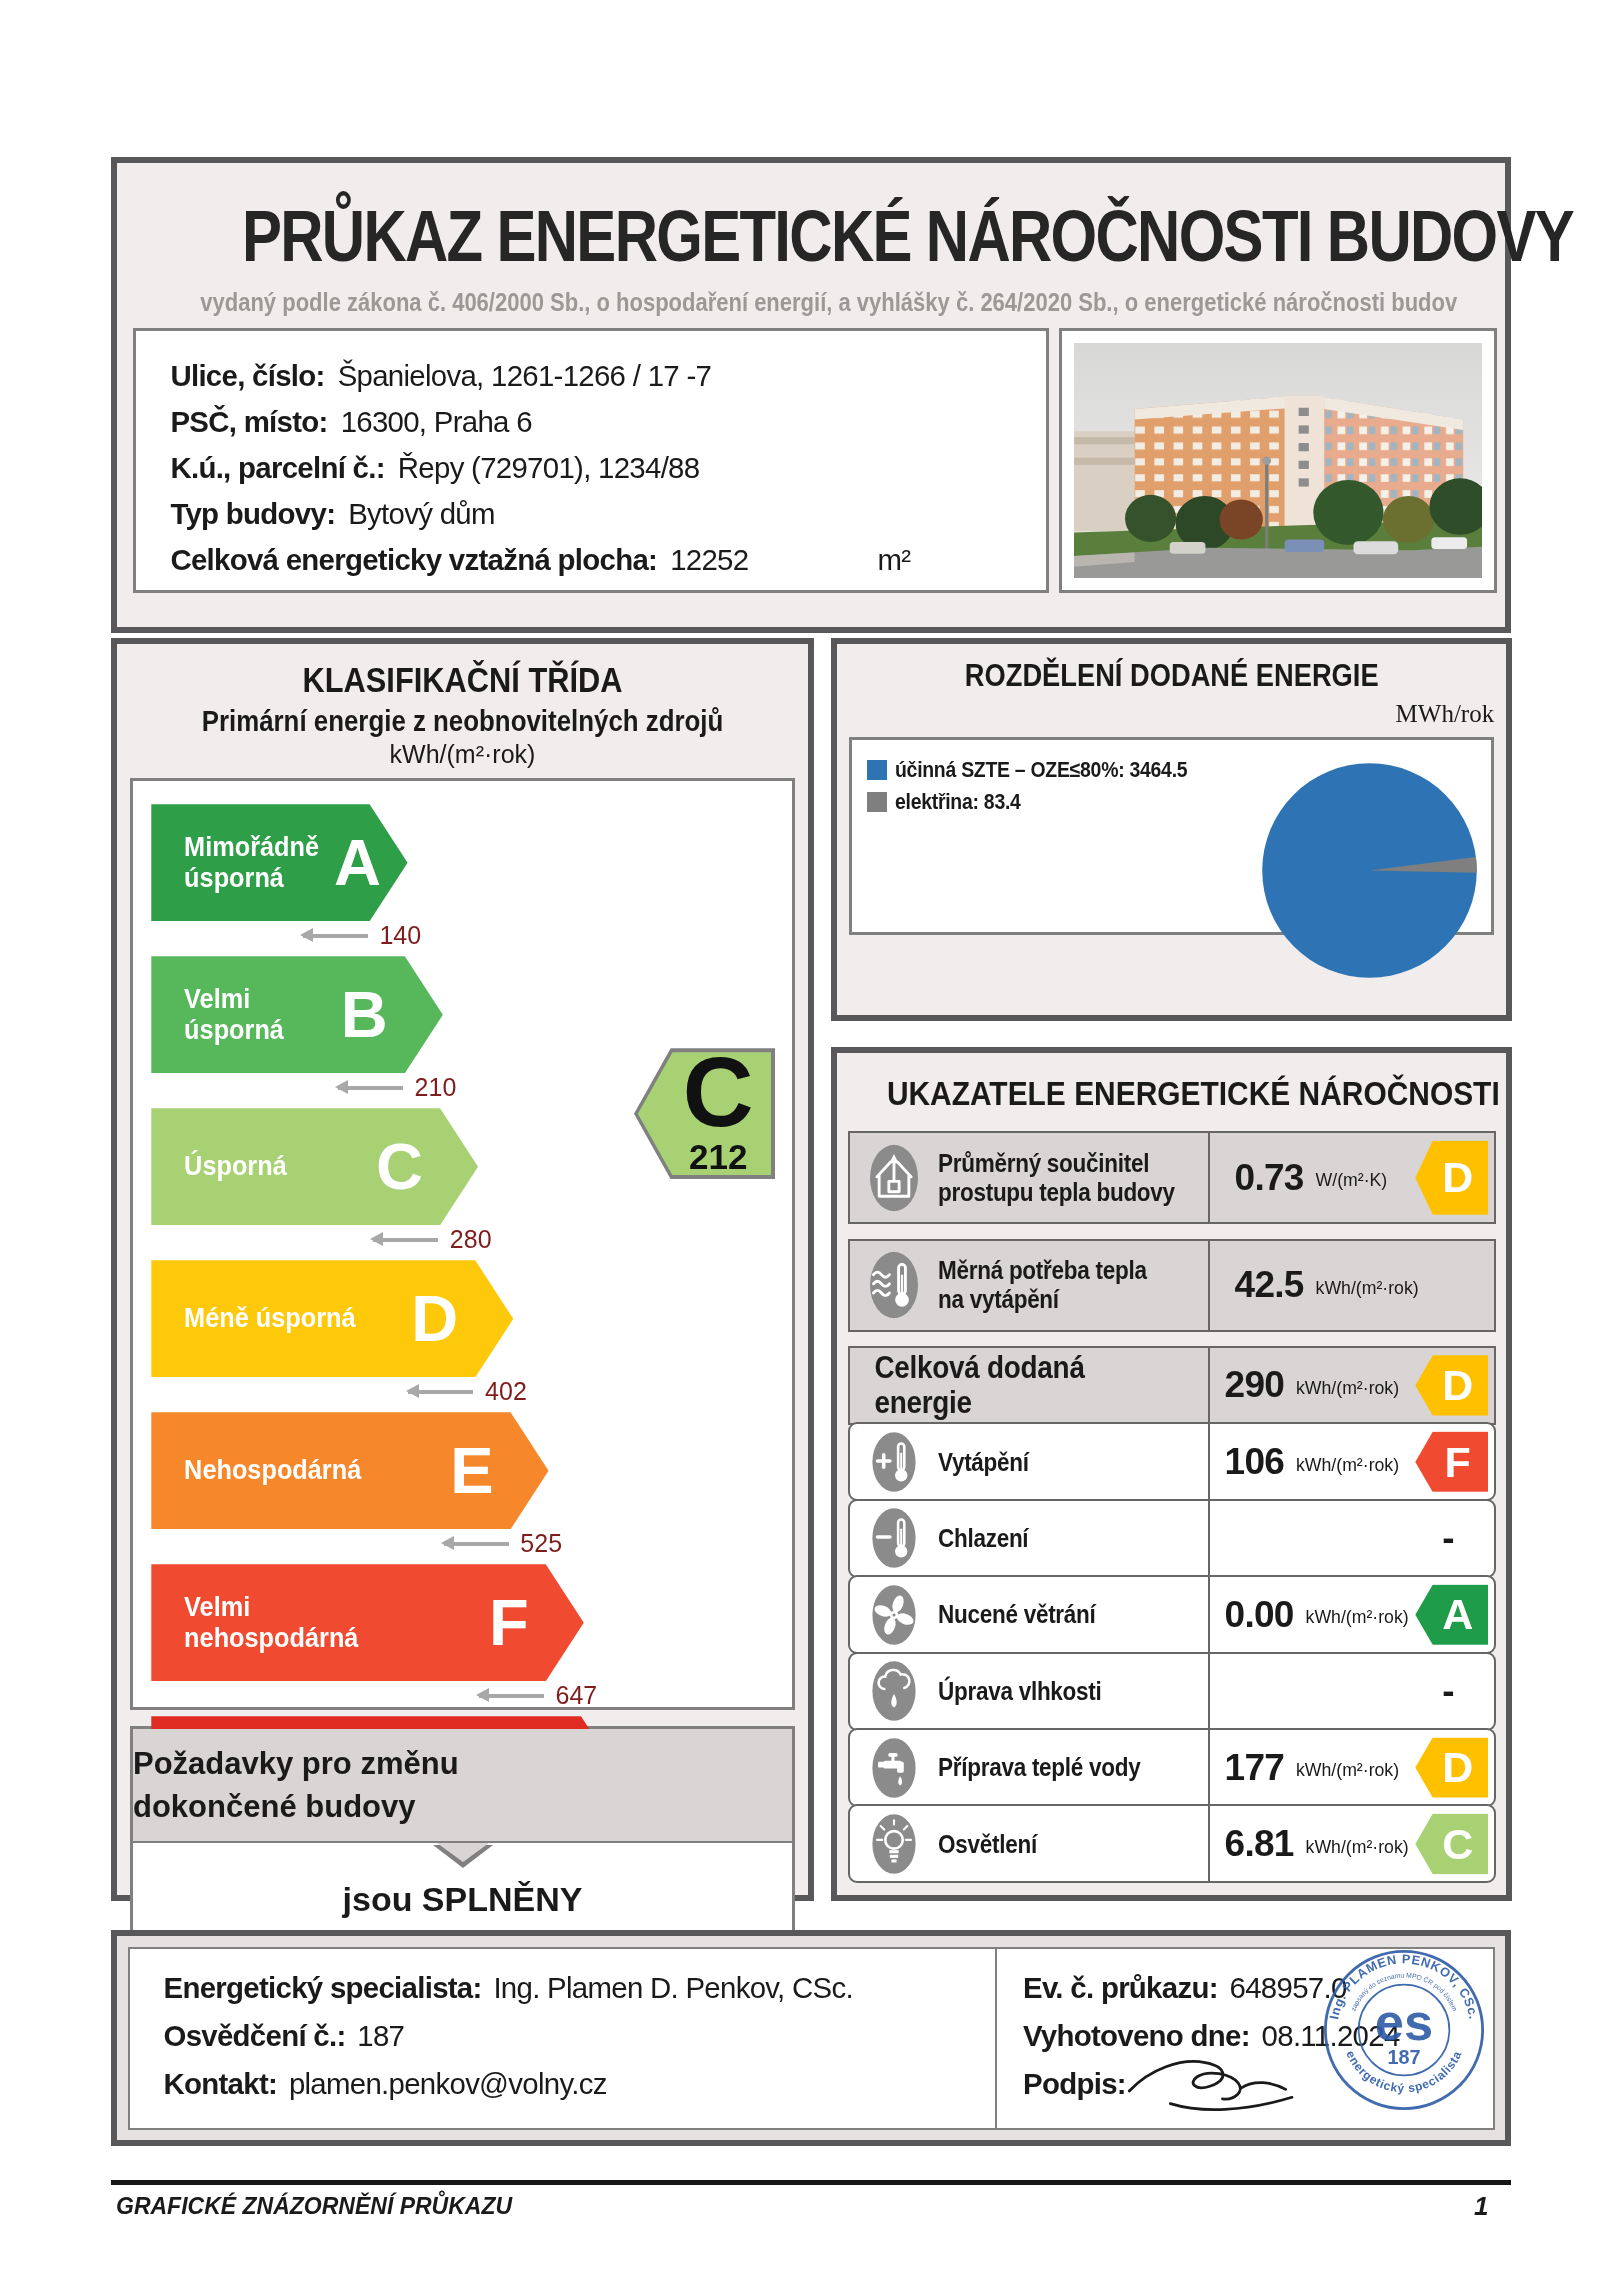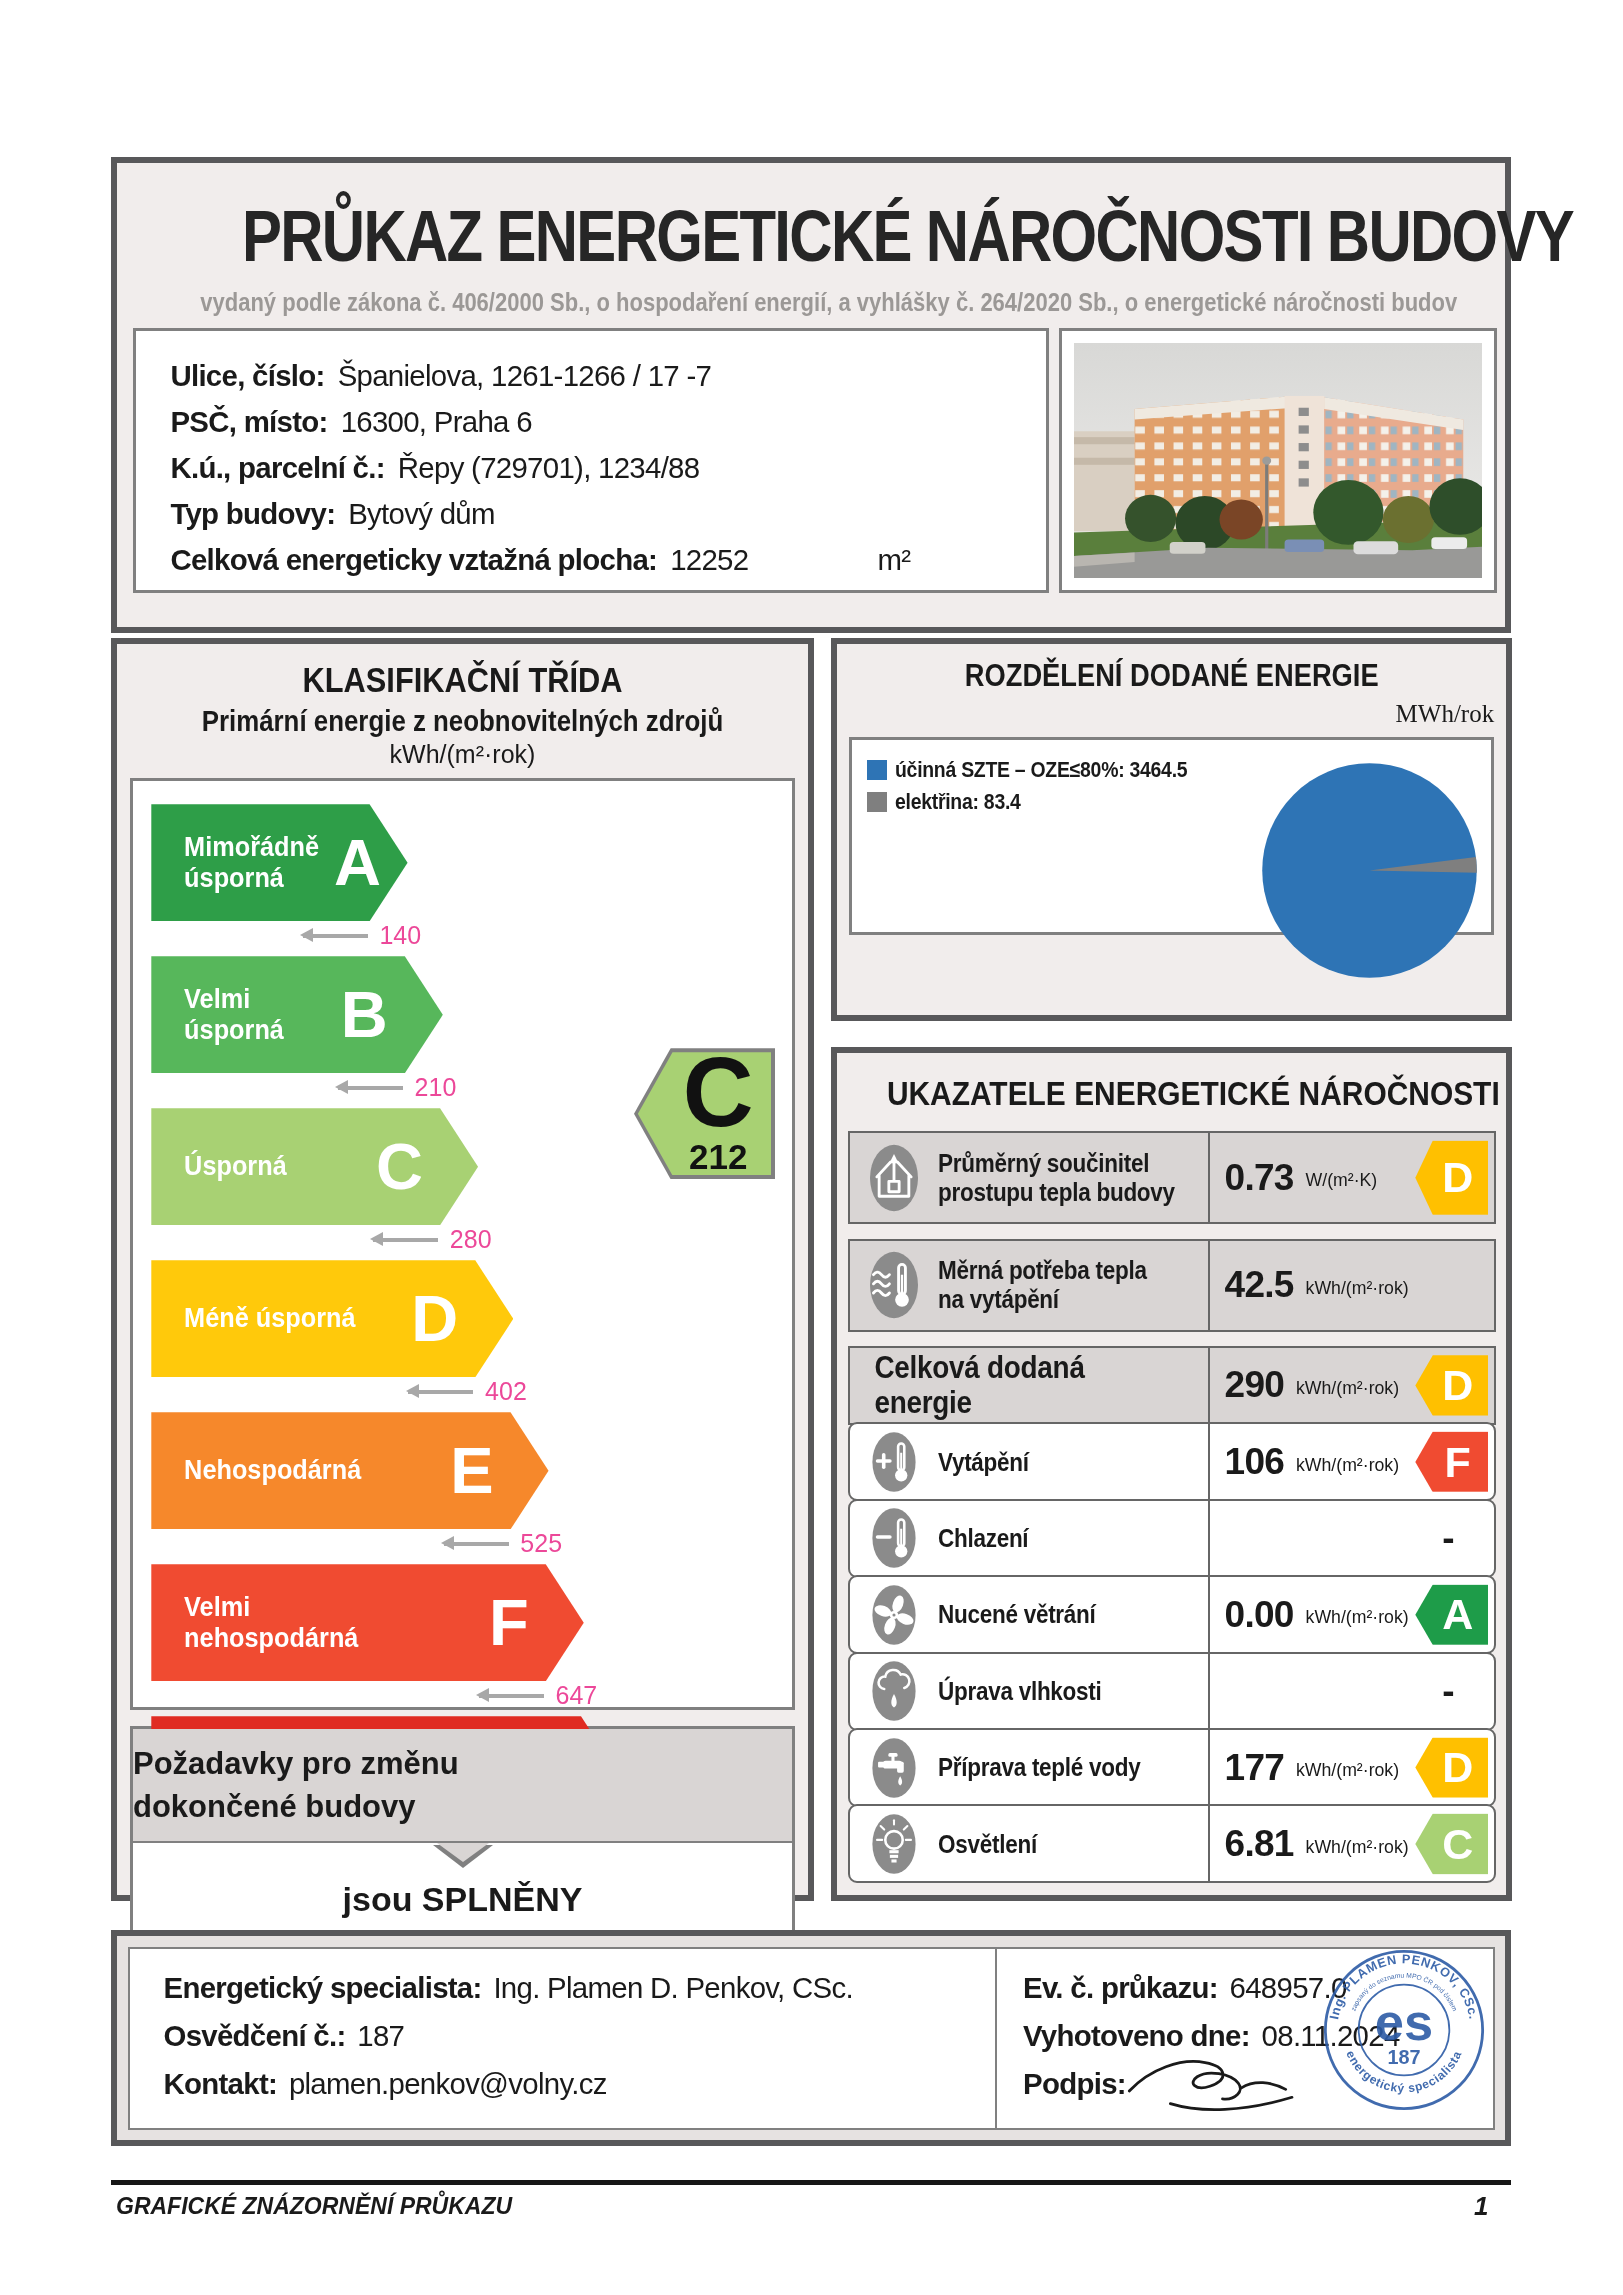--- a/index.html
+++ b/index.html
@@ -39,21 +39,21 @@
   .band-label { font-size:27.5px; font-weight:bold; color:#fff; line-height:1.12; padding-left:36px;
                 white-space:pre-line; transform:scaleX(.92); transform-origin:left center; }
   .band-letter { font-size:65px; font-weight:bold; color:#fff; margin-left:auto; padding-right:55px; }
   .th { height:29px; display:flex; align-items:center; }
   .th-0{padding-left:calc(40% - 105px)} .th-1{padding-left:calc(45.5% - 105px)}
   .th-2{padding-left:calc(51% - 105px)} .th-3{padding-left:calc(56.5% - 105px)}
   .th-4{padding-left:calc(62% - 105px)} .th-5{padding-left:calc(67.5% - 105px)}
   .tarrow { width:65px; height:3.3px; background:#A8A8A8; position:relative; display:inline-block; }
   .tarrow::before { content:""; position:absolute; left:-2.6px; top:-5.9px;
                     border-right:13px solid #A8A8A8; border-top:7.2px solid transparent; border-bottom:7.2px solid transparent; }
-  .tnum { font-size:25px; color:#ec4899; margin-left:11.8px; }
+  .tnum { font-size:25px; color:#7f1d1d; margin-left:11.8px; }
   .current-arrow { position:absolute; top:267px; right:17px; width:141px; height:131px;
                    clip-path:polygon(0 50%, 26% 0, 100% 0, 100% 100%, 26% 100%); background:#808080; }
   .current-inner { position:absolute; inset:3.9px; clip-path:polygon(0 50%, 26% 0, 100% 0, 100% 100%, 26% 100%);
                    display:flex; flex-direction:column; align-items:center; justify-content:center; padding-left:27.5px; }
   .current-letter { font-size:98px; font-weight:bold; color:#111; line-height:.85; }
   .current-value  { font-size:35px; font-weight:bold; color:#111; margin-top:2.6px; }
   .req-box { margin-top:15.7px; border:3.3px solid #808080; }
   .req-top { background:#D9D5D4; border-bottom:2.6px solid #808080; position:relative;
              text-align:left; font-size:31px; font-weight:bold; line-height:1.4; padding:13px 0 11.8px; }
   .req-top::before { content:""; position:absolute; left:50%; bottom:-27.5px; transform:translateX(-50%);
@@ -77,21 +77,21 @@
                   transform:scaleX(.9); transform-origin:left center; white-space:nowrap; }
   .pie-svg { position:absolute; right:9.2px; top:18.3px; }
 
   
   .ind-panel { position:absolute; left:831px; top:1047px; width:681px; height:854px;
                border:6.5px solid #58585A; background:#F1EDEC; padding:3.9px 10.5px; }
   .ip-title { font-size:34px; font-weight:bold; text-align:center; margin:17px 0 18.3px; }
   .ind-row { display:flex; border:2.6px solid #666; background:#fff; height:79px; }
   .ind-row.tall { height:93px; }
   .ind-row.grayrow { background:#D9D5D4; }
-  .gap-after { margin-bottom:14.4px; }
+  .gap-after { margin-bottom:14.4px;gap:10px; }
   .join { margin-top:-2.6px;border-radius:9px; }
   .ind-left { width:56%; border-right:2.6px solid #666; display:flex; align-items:center;
               padding-left:15.7px; gap:14.4px; }
   .ind-icon { flex:0 0 auto; display:block; }
   .ind-label { font-size:25px; font-weight:bold; line-height:1.15; white-space:pre-line;
                transform:scaleX(.9); transform-origin:left center; letter-spacing:-0.3px; }
   .ind-label.big { font-size:31px; padding-left:10.5px; }
   .ind-right { flex:1; display:flex; align-items:center; padding-left:14.4px; position:relative; }
   .ind-val { font-size:37px; font-weight:bold; letter-spacing:-0.7px; }
   .ind-unit { font-size:17.7px; margin-left:11.8px; margin-top:6.5px; white-space:nowrap; }

